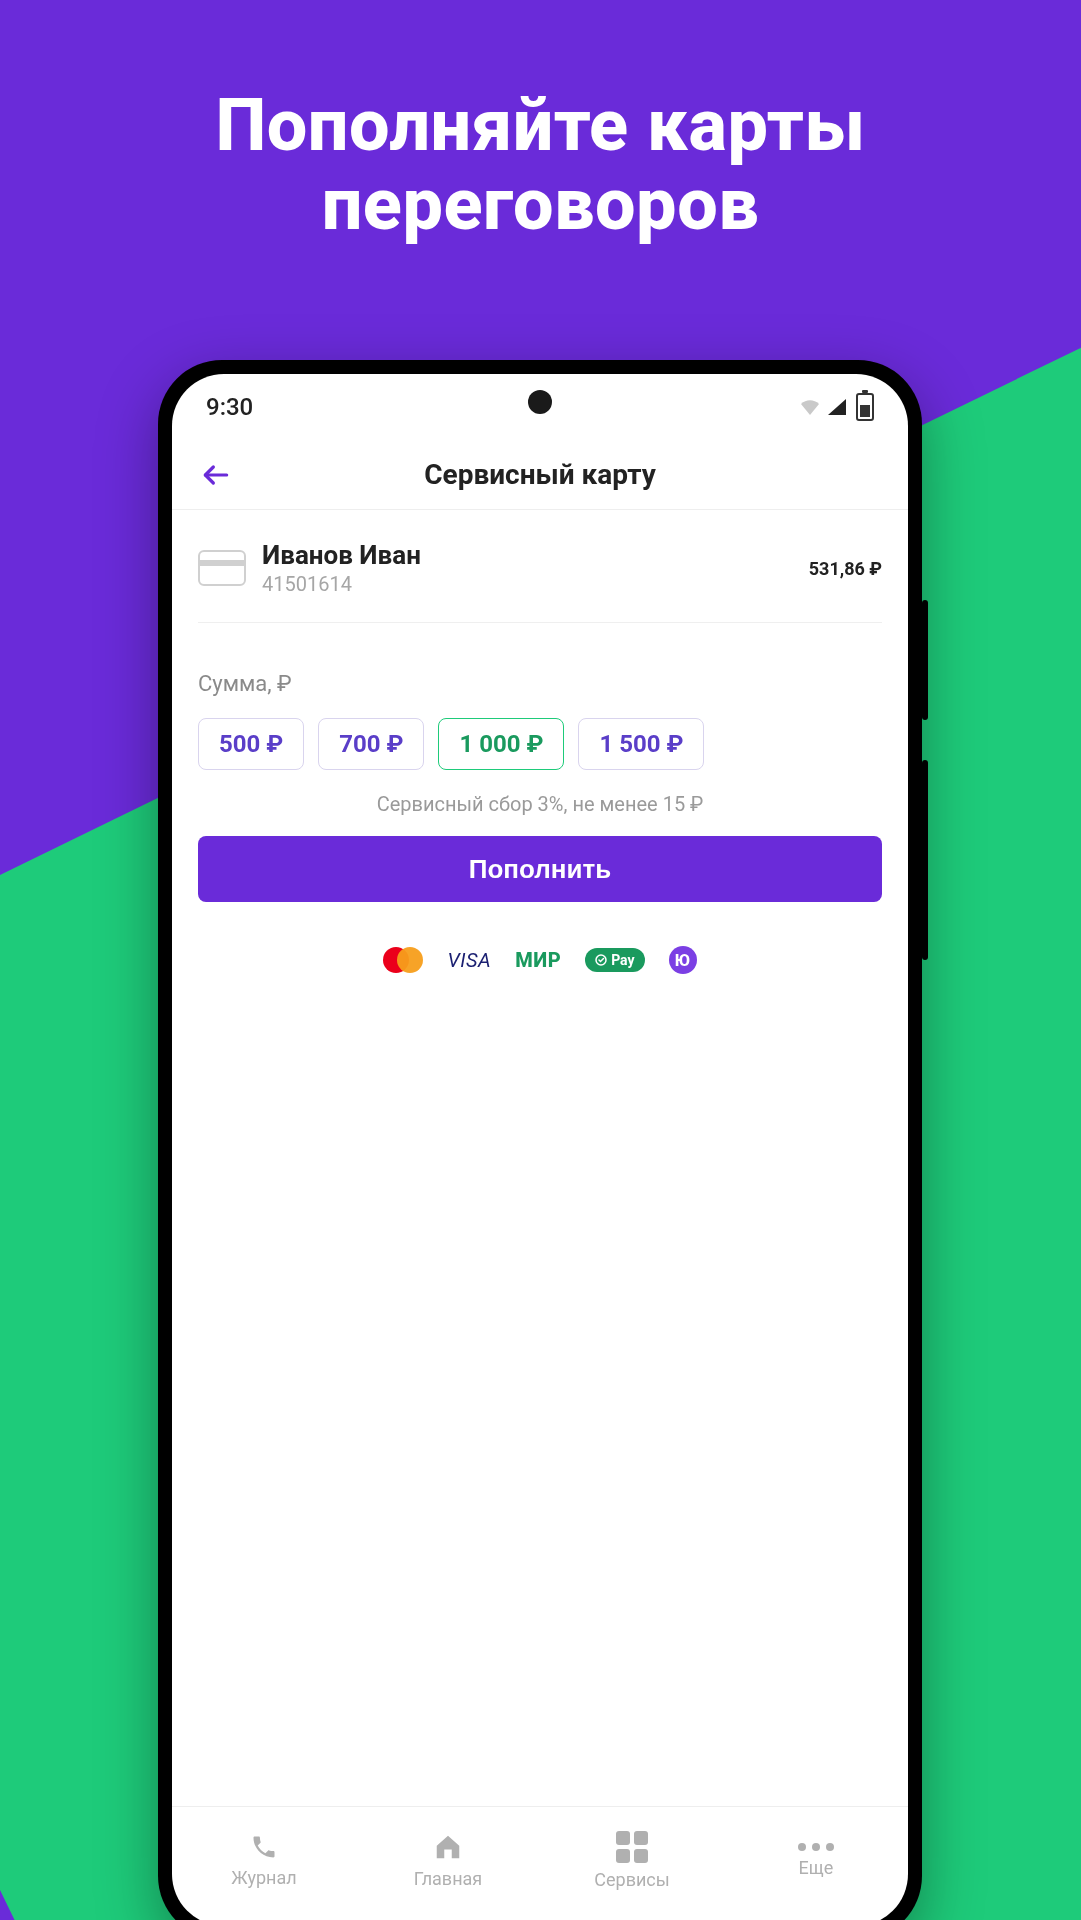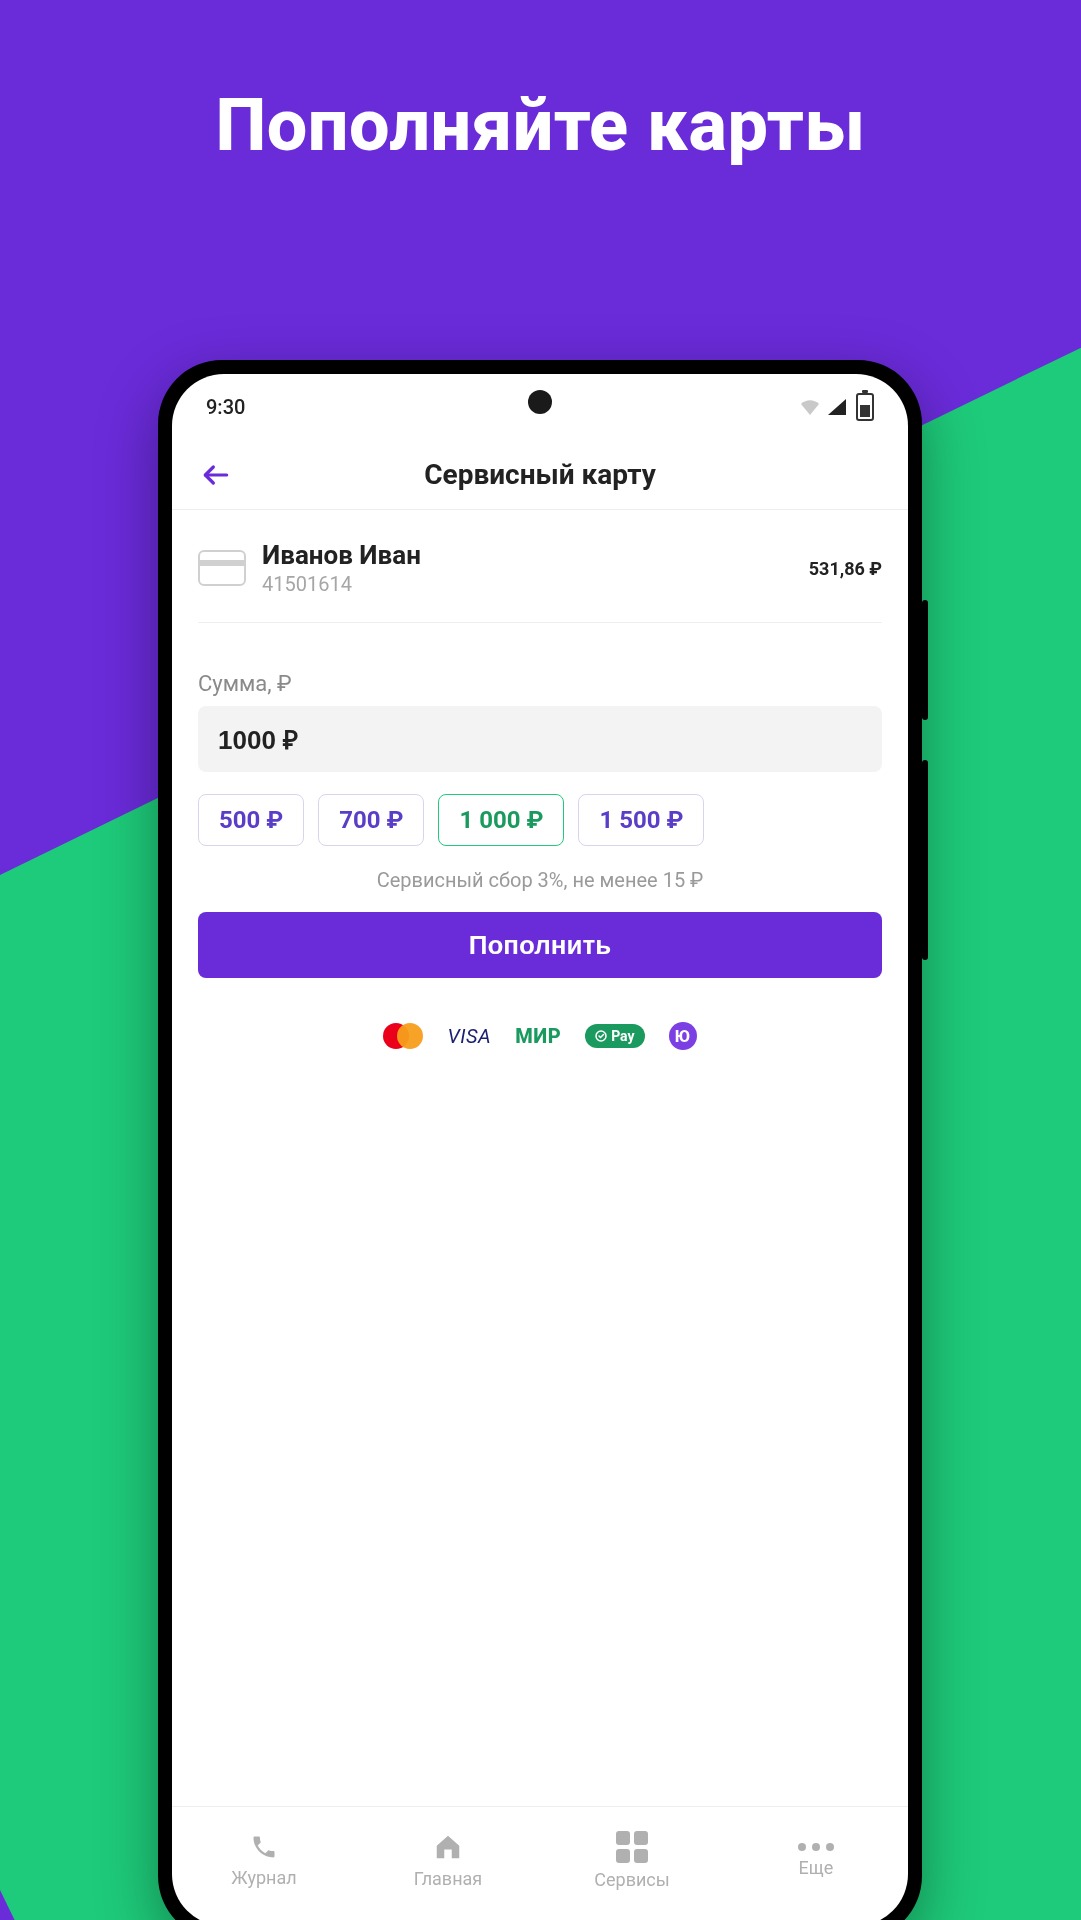--- a/index.html
+++ b/index.html
@@ -60,21 +60,21 @@
     border-radius: 52px;
     overflow: hidden;
     position: relative;
     display: flex;
     flex-direction: column;
   }
   .statusbar {
     height: 66px;
     padding: 0 34px;
     display: flex; align-items: center; justify-content: space-between;
-    font-size: 20px; font-weight: 500; color: #222;
+    font-size: 24px; font-weight: 500; color: #222;
   }
   .status-right { display: flex; align-items: center; gap: 4px; }
   .wifi-icon svg, .signal-icon svg { display: block; }
   .battery-icon {
     position: relative;
     width: 18px; height: 28px;
     border: 2px solid #333;
     border-radius: 3px;
     margin-left: 4px;
   }
@@ -199,20 +199,21 @@
   .nav-item .grid4 span { background: #b0b0b0; border-radius: 3px; }
 </style>
 </head>
 <body>
 
 <div class="stage">
   <div class="diag"></div>
 
   <div class="marketing">
     <div>Пополняйте карты</div>
+    <div>переговоров</div>
   </div>
 
   <div class="phone">
     <div class="side-btn b1"></div>
     <div class="side-btn b2"></div>
     <div class="screen">
 
       <div class="statusbar">
         <span>9:30</span>
         <div class="status-right">
@@ -246,21 +247,20 @@
           <div class="card-icon"></div>
           <div class="card-info">
             <div class="card-name">Иванов Иван</div>
             <div class="card-num">41501614</div>
           </div>
           <div class="card-balance">531,86 ₽</div>
         </div>
 
         <div class="amount-section">
           <div class="amount-label">Сумма, ₽</div>
-          <input class="amount-input" type="text" value="1000 ₽" style="">
           <div class="chips">
             <div class="chip">500 ₽</div>
             <div class="chip">700 ₽</div>
             <div class="chip selected">1 000 ₽</div>
             <div class="chip">1 500 ₽</div>
           </div>
           <div class="fee-note">Сервисный сбор 3%, не менее 15 ₽</div>
           <button class="primary-btn">Пополнить</button>
 
           <div class="pay-logos">

